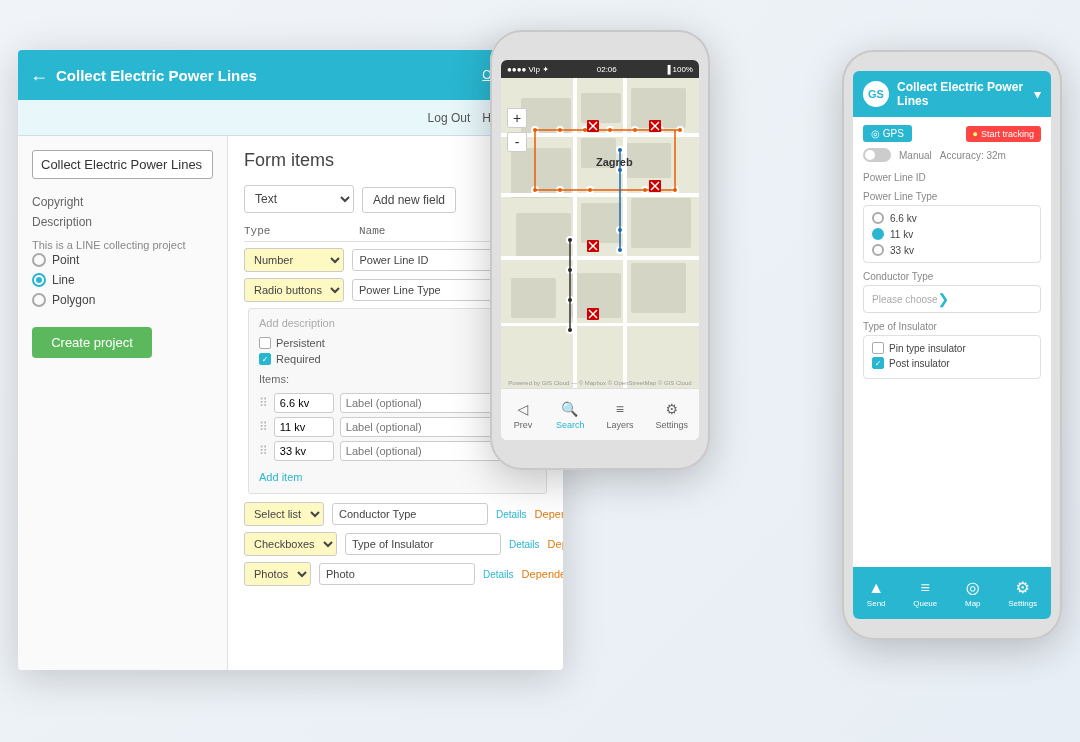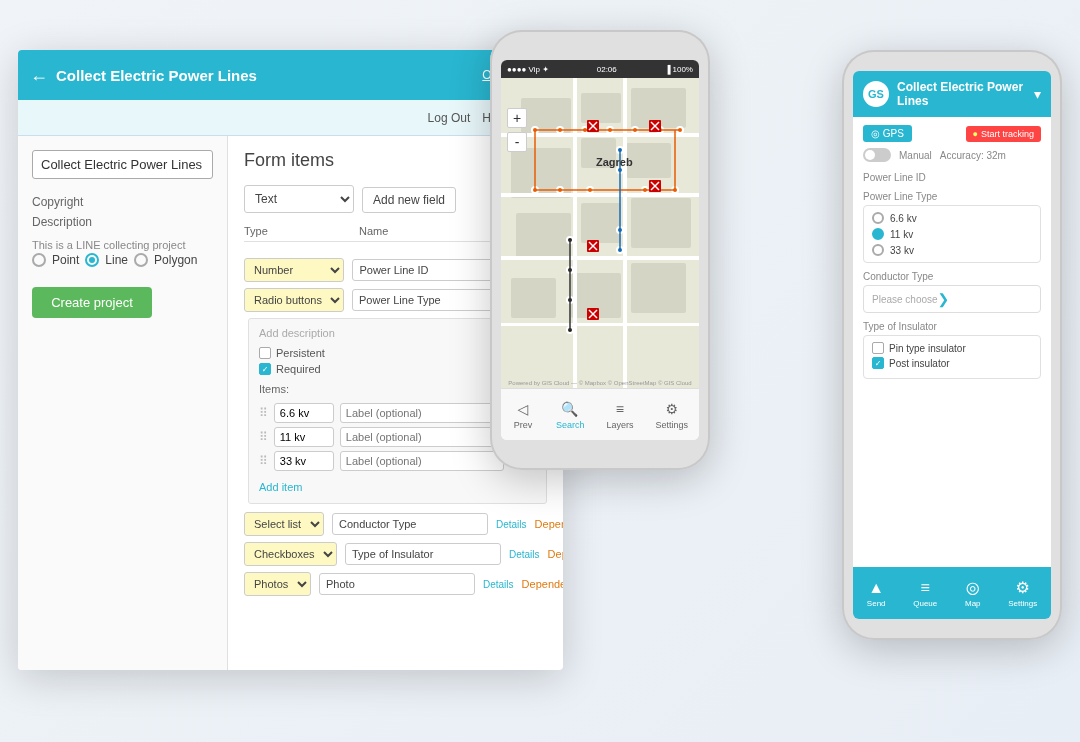--- a/index.html
+++ b/index.html
@@ -122,21 +122,21 @@
 
     .sidebar-description {
       font-size: 11px;
       color: #888;
       margin-bottom: 14px;
       text-align: center;
     }
 
     .radio-group {
       display: flex;
-      flex-direction: row;
+      flex-direction: column;
       gap: 6px;
       margin-bottom: 20px;
     }
 
     .radio-item {
       display: flex;
       align-items: center;
       gap: 6px;
       font-size: 12px;
       color: #444;
@@ -216,21 +216,22 @@
       cursor: pointer;
       color: #444;
     }
 
     .table-header {
       display: flex;
       font-size: 11px;
       color: #666;
       padding: 4px 0;
       border-bottom: 1px solid #e0e0e0;
-      margin-bottom: 16px;
+      margin-bottom: 6px;
+      font-family: Liberation Mono, monospace;
     }
 
     .col-type { width: 115px; }
     .col-name { flex: 1; }
 
     .form-row {
       display: flex;
       align-items: center;
       gap: 8px;
       margin-bottom: 6px;

